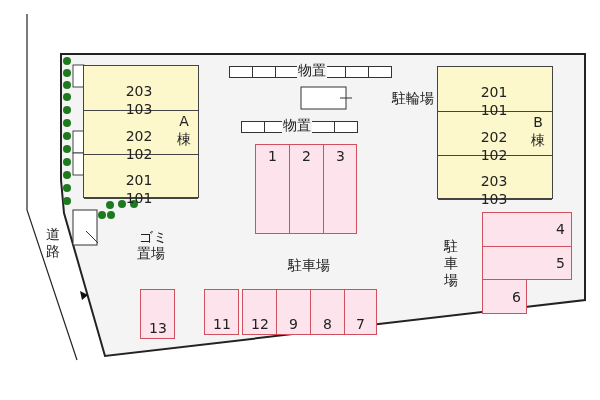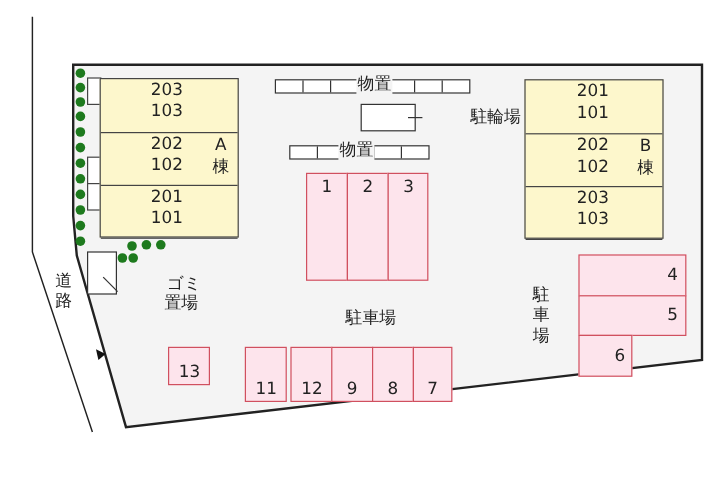--- a/index.html
+++ b/index.html
@@ -2,21 +2,21 @@
 <html><head>
 <meta charset="utf-8">
 <style>
   html,body{margin:0;padding:0;background:#ffffff;}
   body{width:600px;height:400px;position:relative;overflow:hidden;font-family:"DejaVu Sans","Liberation Sans",sans-serif;color:#222;}
   svg{position:absolute;left:0;top:0;}
   .lbl{position:absolute;font-size:14px;line-height:17px;white-space:nowrap;padding-left:40px;}
   .bld{position:absolute;background:#fdf7cc;border:1px solid #444;box-sizing:border-box;}
   .unit{position:absolute;left:0;right:0;border-bottom:1px solid #444;box-sizing:border-box;text-align:center;font-size:14px;line-height:18px;}
   .unit:last-child{border-bottom:none;}
-  .unit .nums{position:absolute;left:0;width:110px;text-align:center;top:0;}
+  .unit .nums{position:absolute;left:0;width:110px;text-align:center;top:16px;}
   .tag{position:absolute;font-size:14px;line-height:18px;text-align:center;}
   .stall{position:absolute;background:#fde4ec;border:1px solid #d0505f;box-sizing:border-box;font-size:14px;}
   .store{position:absolute;height:12px;border:1px solid #333;background:#fff;box-sizing:border-box;display:flex;}
   .store span{flex:1;border-right:1px solid #333;}
   .store span:last-child{border-right:none;}
   .vtext{position:absolute;font-size:14px;line-height:17px;width:16px;text-align:center;white-space:normal;word-break:break-all;}
 </style>
 </head>
 <body>
 
@@ -151,21 +151,21 @@
 </div>
 <div class="stall" style="left:482px;top:246px;width:90px;height:34px;">
   <span style="position:absolute;right:6px;top:8px;">5</span>
 </div>
 <div class="stall" style="left:482px;top:279px;width:45px;height:35px;">
   <span style="position:absolute;right:5px;top:9px;">6</span>
 </div>
 <div class="vtext" style="left:443px;top:238px;">駐車場</div>
 
 <div style="position:absolute;left:140px;top:289px;width:237px;height:46px;">
-  <div class="stall" style="left:0;top:0;width:35px;height:32px;">
+  <div class="stall" style="left:0;top:0;width:35px;height:50px;">
       <span style="position:absolute;left:8px;bottom:2px;">13</span>
     </div>
   <div class="stall" style="left:64px;top:0;width:35px;height:46px;">
       <span style="position:absolute;left:8px;bottom:2px;">11</span>
     </div>
   <div class="stall" style="left:102px;top:0;width:35px;height:46px;">
       <span style="position:absolute;left:8px;bottom:2px;">12</span>
     </div>
   <div class="stall" style="left:136px;top:0;width:35px;height:46px;">
       <span style="position:absolute;left:12px;bottom:2px;">9</span>

